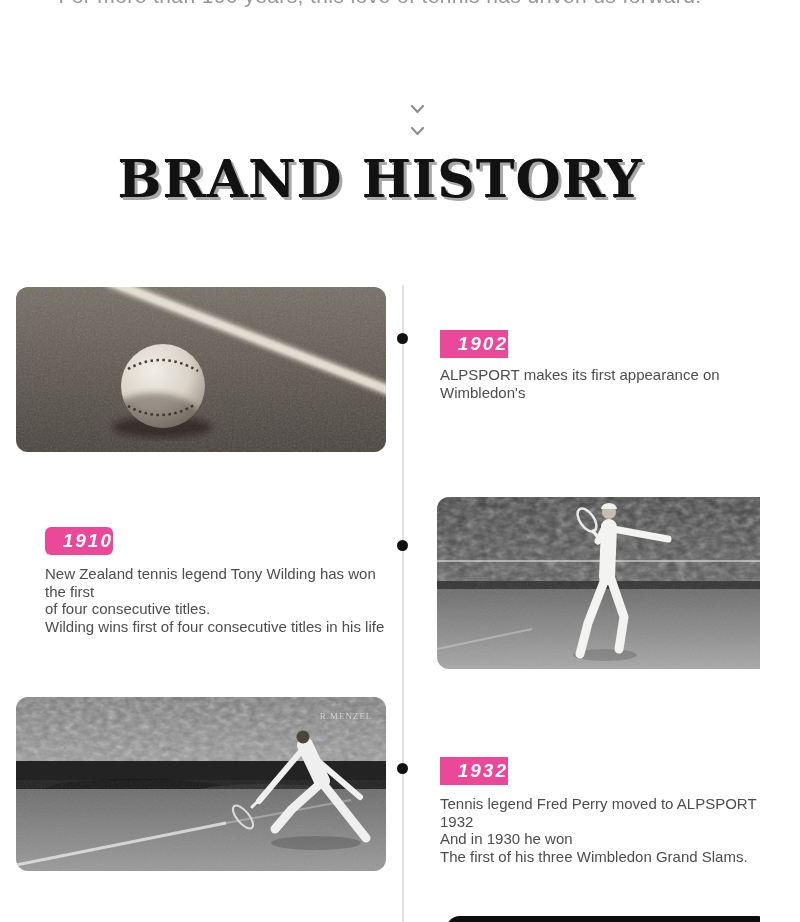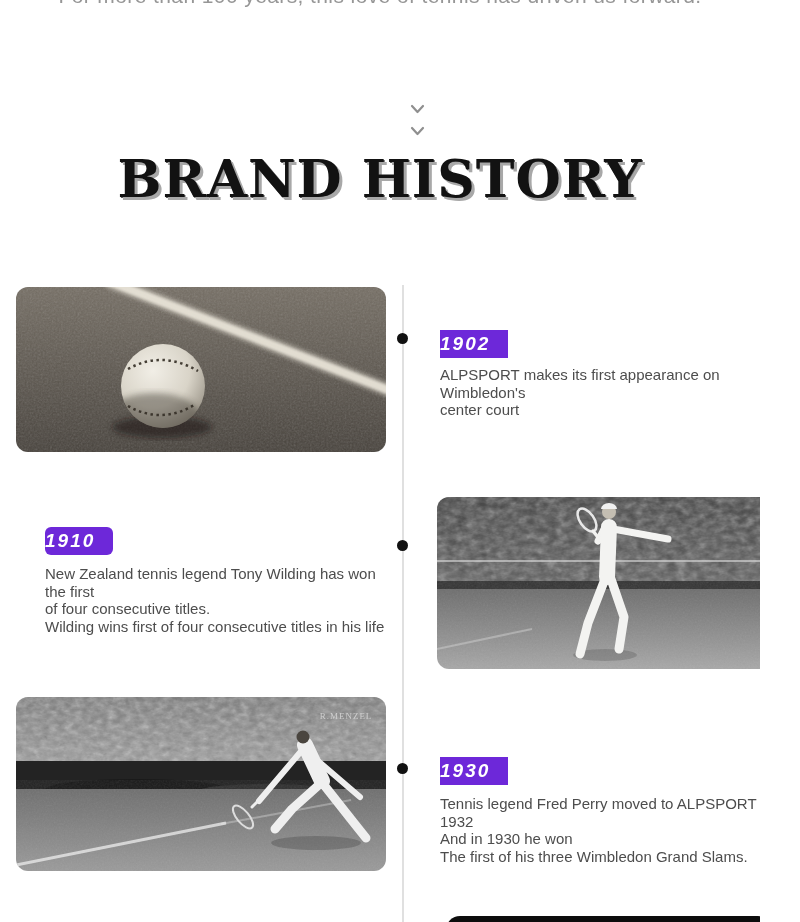--- a/index.html
+++ b/index.html
@@ -25,22 +25,22 @@
   .dot-1{top:333px;} .dot-2{top:540px;} .dot-3{top:763px;}
 
   
   .photo{position:absolute;border-radius:12px;overflow:hidden;line-height:0;text-align:center;}
   .photo-1{left:16px;top:287px;width:370px;height:165px;}
   .photo-2{left:437px;top:497px;width:340px;height:172px;}
   .photo-3{left:16px;top:697px;width:370px;height:174px;}
   .photo-4{left:446px;top:916px;width:326px;height:60px;background:#0d0d0d;border-radius:14px;}
 
   
-  .badge{position:absolute;width:68px;height:28px;background:#6d28d9;color:#fff;
-    display:flex;align-items:center;justify-content:flex-start;
+  .badge{position:absolute;width:68px;height:28px;background:#ec4899;color:#fff;
+    display:flex;align-items:center;justify-content:flex-end;
     font-size:19px;font-weight:bold;font-style:italic;letter-spacing:2px;}
   .badge-1{left:440px;top:330px;}
   .badge-2{left:45px;top:527px;border-radius:6px;}
   .badge-3{left:440px;top:757px;}
 
   
   .desc{position:absolute;font-size:15px;color:#4d4d4d;line-height:17.5px;}
   .desc-1{left:440px;top:366px;width:330px;}
   .desc-2{left:45px;top:565px;width:345px;}
   .desc-3{left:440px;top:795px;width:335px;}
@@ -196,26 +196,25 @@
 
   <div class="photo photo-4"></div>
 
   <div class="badge badge-1">
     <span>1902</span>
   </div>
   <div class="badge badge-2">
     <span>1910</span>
   </div>
   <div class="badge badge-3">
-    <span>1930</span>
+    <span>1932</span>
   </div>
 
   <div class="desc desc-1">
     <p>ALPSPORT makes its first appearance on Wimbledon's</p>
-    <p>center court</p>
   </div>
   <div class="desc desc-2">
     <p>New Zealand tennis legend Tony Wilding has won the first</p>
     <p>of four consecutive titles.</p>
     <p>Wilding wins first of four consecutive titles in his life</p>
   </div>
   <div class="desc desc-3">
     <p>Tennis legend Fred Perry moved to ALPSPORT in 1932</p>
     <p>And in 1930 he won</p>
     <p>The first of his three Wimbledon Grand Slams.</p>

